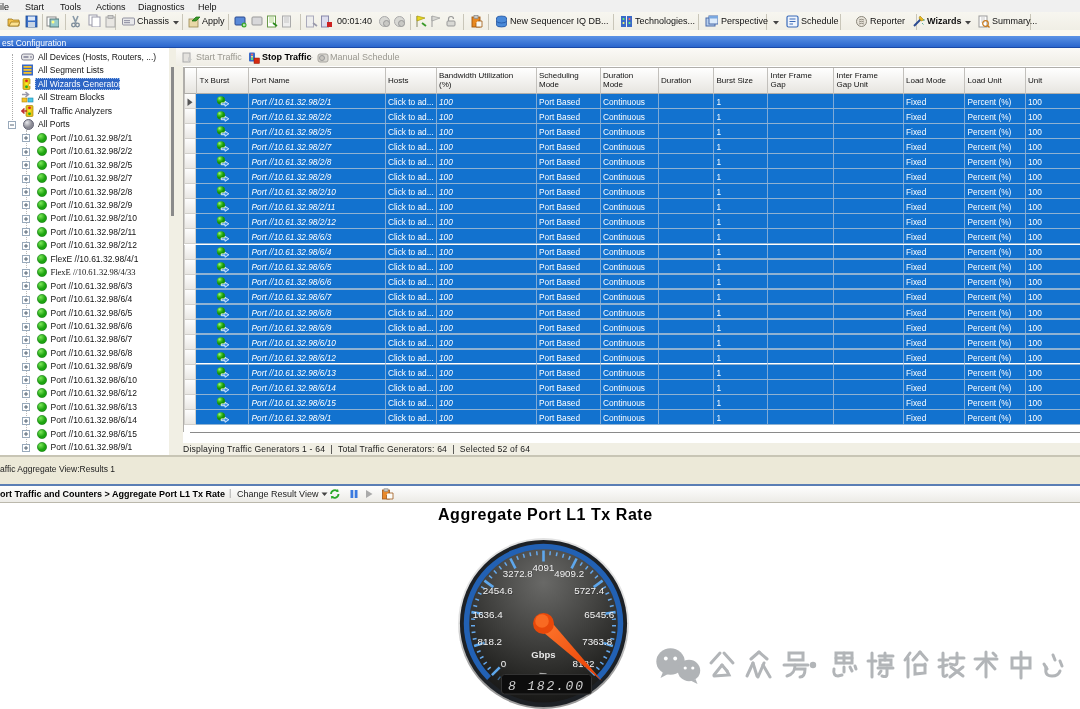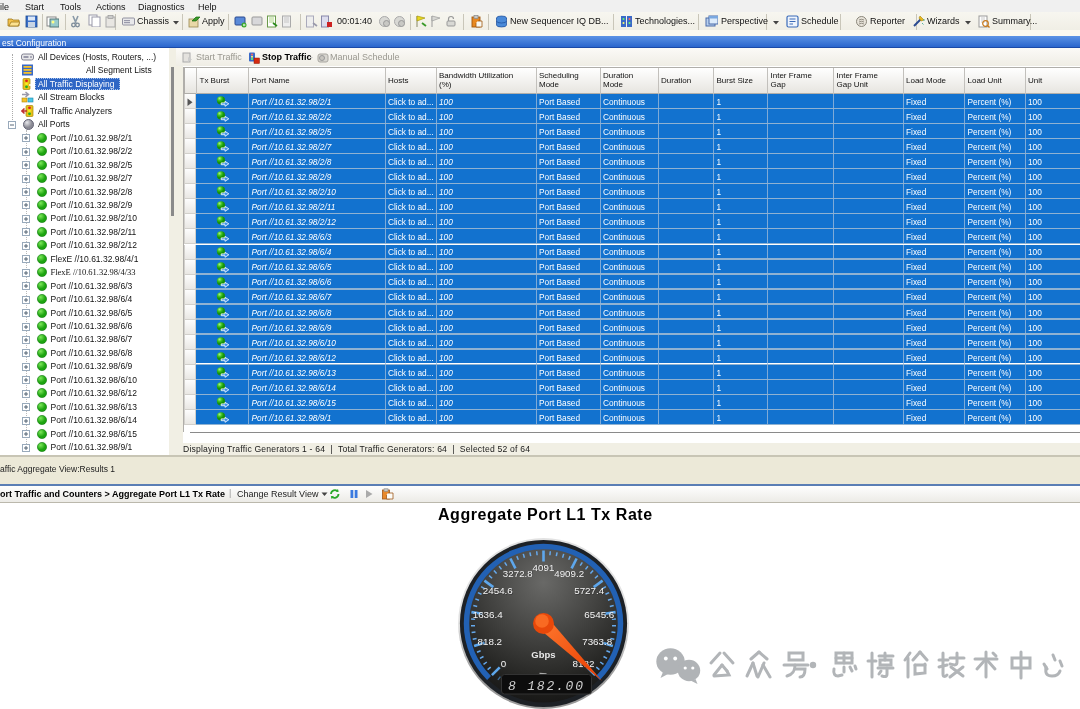--- a/index.html
+++ b/index.html
@@ -155,21 +155,21 @@
 <svg class="a" style="left:855px;top:15px" width="13" height="13" viewBox="0 0 13 13">
     <circle cx="6.5" cy="6.5" r="5" fill="#e8e4da" stroke="#8a867a"></circle>
     <path d="M4 5 Q6.5 3.5 9 5 M4 7 Q6.5 5.5 9 7 M4 9 Q6.5 7.5 9 9" stroke="#8a867a" stroke-width="0.9" fill="none"></path>
   </svg>
 <div class="t" style="left:870px;top:16px;font-size:9px;color:#111;">Reporter</div>
 <svg class="a" style="left:912px;top:15px" width="13" height="13" viewBox="0 0 13 13">
     <path d="M2 11 L9 4" stroke="#2a4a90" stroke-width="2"></path>
     <path d="M8 1 L12 5 L9 6 L7 3 Z" fill="#e8b820" stroke="#a88810" stroke-width="0.6"></path>
     <path d="M10 8 l1.5 1.5 M11 5 l2 0" stroke="#4a9" stroke-width="0.9"></path>
   </svg>
-<div class="t" style="left:927px;top:16px;font-size:9px;color:#111;">Wizards</div>
+<div class="t" style="left:927px;top:16px;font-size:9px;color:#111;font-weight:bold;">Wizards</div>
 <svg class="a" style="left:964px;top:20px" width="8" height="6" viewBox="0 0 8 6">
     <path d="M1 1 L4 4.5 L7 1 Z" fill="#444"></path>
   </svg>
 <svg class="a" style="left:977px;top:15px" width="13" height="13" viewBox="0 0 13 13">
     <rect x="2" y="1" width="8" height="11" fill="#fff" stroke="#999"></rect>
     <path d="M4 3 H8 M4 5 H8 M4 7 H8" stroke="#bbb" stroke-width="0.8"></path>
     <circle cx="8.5" cy="8.5" r="2.8" fill="none" stroke="#c87818" stroke-width="1.2"></circle>
     <path d="M10.5 10.5 L12.5 12.5" stroke="#c87818" stroke-width="1.4"></path>
   </svg>
 <div class="t" style="left:992px;top:16px;font-size:9px;color:#111;">Summary...</div>
@@ -185,30 +185,30 @@
     <rect x="2.5" y="3" width="5" height="2" fill="#99a"></rect>
     <circle cx="10" cy="4" r="1" fill="#99a"></circle>
   </svg>
 <div class="t" style="left:38px;top:52.0px;font-size:8.5px;color:#111;">All Devices (Hosts, Routers, ...)</div>
 <svg class="a" style="left:21px;top:64.45px" width="13" height="12" viewBox="0 0 13 12">
     <rect x="1" y="0.5" width="11" height="11" fill="#3a6ac8"></rect>
     <rect x="2.5" y="2" width="8" height="1.8" fill="#f5c02a"></rect>
     <rect x="2.5" y="5" width="8" height="1.8" fill="#f5c02a"></rect>
     <rect x="2.5" y="8" width="8" height="1.8" fill="#f5c02a"></rect>
   </svg>
-<div class="t" style="left:38px;top:65.45px;font-size:8.5px;color:#111;margin-left:48px;">All Segment Lists</div>
+<div class="t" style="left:38px;top:65.45px;font-size:8.5px;color:#111;">All Segment Lists</div>
 <svg class="a" style="left:21px;top:77.9px" width="14" height="12" viewBox="0 0 14 12">
     <rect x="2" y="0.5" width="7" height="11" rx="1" fill="#e8c21a" stroke="#a8880a" stroke-width="0.7"></rect>
     <circle cx="5.5" cy="2.8" r="1.4" fill="#e02020"></circle>
     <circle cx="5.5" cy="5.8" r="1.4" fill="#f8f020"></circle>
     <circle cx="5.5" cy="8.8" r="1.4" fill="#20b020"></circle>
     <path d="M8 7 L13 7 M10.5 4.5 L13.5 7 L10.5 9.5" stroke="#fff" stroke-width="1.6" fill="none"></path>
   </svg>
 <div class="a" style="left:35px;top:77.9px;width:85px;height:12.5px;background:#2e66c5;outline:1px dotted #a8c4ee;outline-offset:-1px;"></div>
-<div class="t" style="left:38px;top:78.9px;font-size:8.5px;color:#fff;">All Traffic Displaying</div>
+<div class="t" style="left:38px;top:78.9px;font-size:8.5px;color:#fff;">All Wizards Generators</div>
 <svg class="a" style="left:21px;top:91.35px" width="14" height="12" viewBox="0 0 14 12">
     <path d="M1 3.5 L7 3.5 M4.5 1 L7.5 3.5 L4.5 6" stroke="#99a" stroke-width="1.5" fill="none"></path>
     <rect x="1" y="7" width="5" height="4" fill="#f5c02a" stroke="#a8880a" stroke-width="0.6"></rect>
     <rect x="7" y="7" width="5" height="4" fill="#4ac8e8" stroke="#1a88a8" stroke-width="0.6"></rect>
   </svg>
 <div class="t" style="left:38px;top:92.35px;font-size:8.5px;color:#111;">All Stream Blocks</div>
 <svg class="a" style="left:21px;top:104.8px" width="14" height="12" viewBox="0 0 14 12">
     <rect x="5" y="0.5" width="7" height="11" rx="1" fill="#e8c21a" stroke="#a8880a" stroke-width="0.7"></rect>
     <circle cx="8.5" cy="2.8" r="1.4" fill="#e02020"></circle>
     <circle cx="8.5" cy="5.8" r="1.4" fill="#f8f020"></circle>

